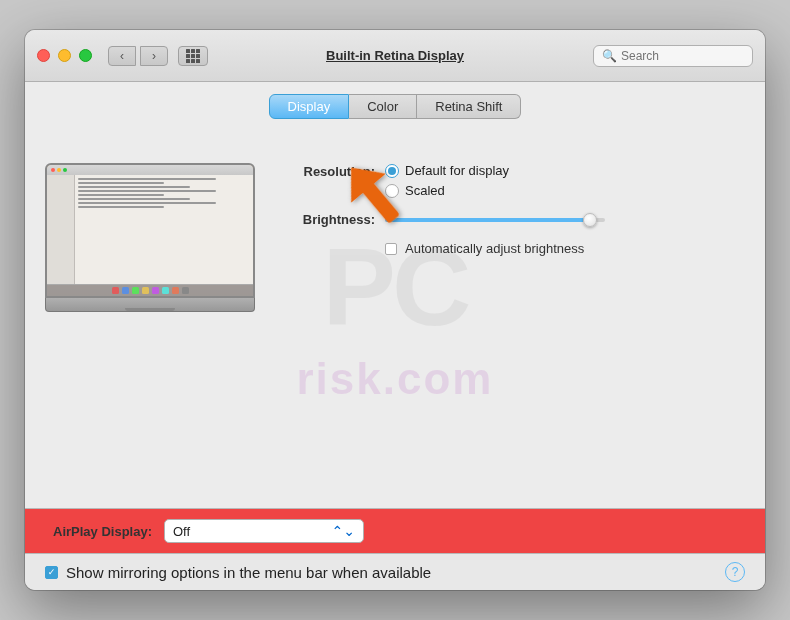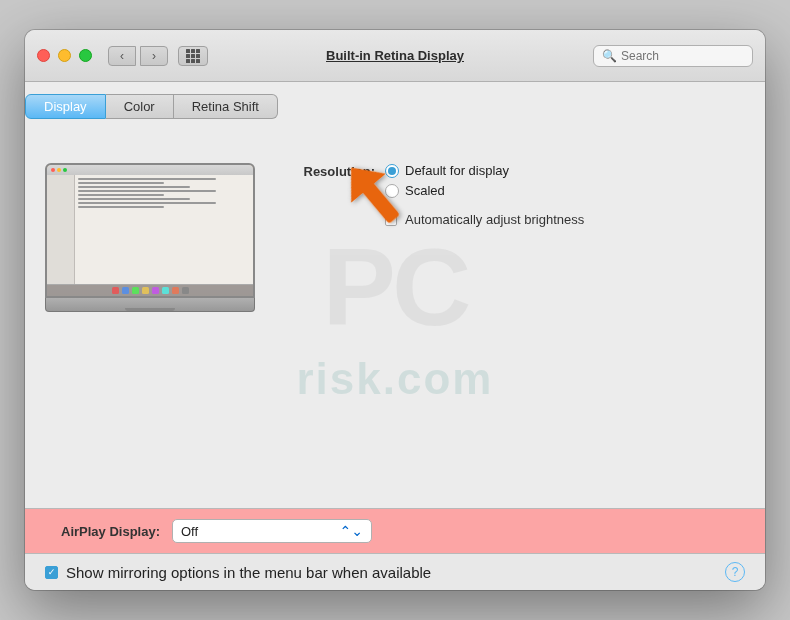--- a/index.html
+++ b/index.html
@@ -131,20 +131,21 @@
       border: none;
       outline: none;
       font-size: 12px;
       color: #888;
       width: 120px;
     }
 
     
     .tabs-bar {
       display: flex;
+      justify-content: center;
       padding: 12px 0 8px 0;
       gap: 0;
       flex-shrink: 0;
     }
 
     .tab {
       padding: 4px 18px;
       font-size: 13px;
       font-weight: 500;
       color: #333;
@@ -190,21 +191,21 @@
     .watermark-pc {
       font-size: 110px;
       font-weight: 900;
       color: #888;
       letter-spacing: -4px;
       line-height: 1;
     }
     .watermark-risk {
       font-size: 44px;
       font-weight: 700;
-      color: #0f766e;
+      color: #a21caf;
       letter-spacing: 2px;
       margin-top: 12px;
     }
 
     
     .laptop-preview {
       flex-shrink: 0;
       width: 220px;
       display: flex;
       align-items: flex-start;
@@ -453,24 +454,24 @@
     }
 
     .orange-arrow {
       width: 90px;
       height: 90px;
     }
 
     
     .bottom-bar {
       border-top: 1px solid #b8b8b8;
-      padding: 10px 36px;
-      display: flex;
-      align-items: center;
-      background: #fca5a5;
+      padding: 10px 28px;
+      display: flex;
+      align-items: center;
+      background: #ef4444;
       flex-shrink: 0;
       gap: 12px;
     }
 
     .airplay-label {
       font-size: 13px;
       font-weight: 600;
       color: #333;
       white-space: nowrap;
     }
@@ -654,20 +655,26 @@
             </div>
             <span>Default for display</span>
           </div>
           <div class="radio-option">
             <div class="radio-circle"></div>
             <span>Scaled</span>
           </div>
         </div>
       </div>
 
+      <div class="brightness-row">
+        <div class="brightness-label">Brightness:</div>
+        <div class="slider-track">
+          <div class="slider-thumb"></div>
+        </div>
+      </div>
 
       <div class="auto-brightness-row">
         <div class="checkbox"></div>
         <span class="auto-brightness-label">Automatically adjust brightness</span>
       </div>
 
     </div>
 
     <div class="arrow-overlay">
       <svg class="orange-arrow" viewBox="0 0 100 100" xmlns="http://www.w3.org/2000/svg">

